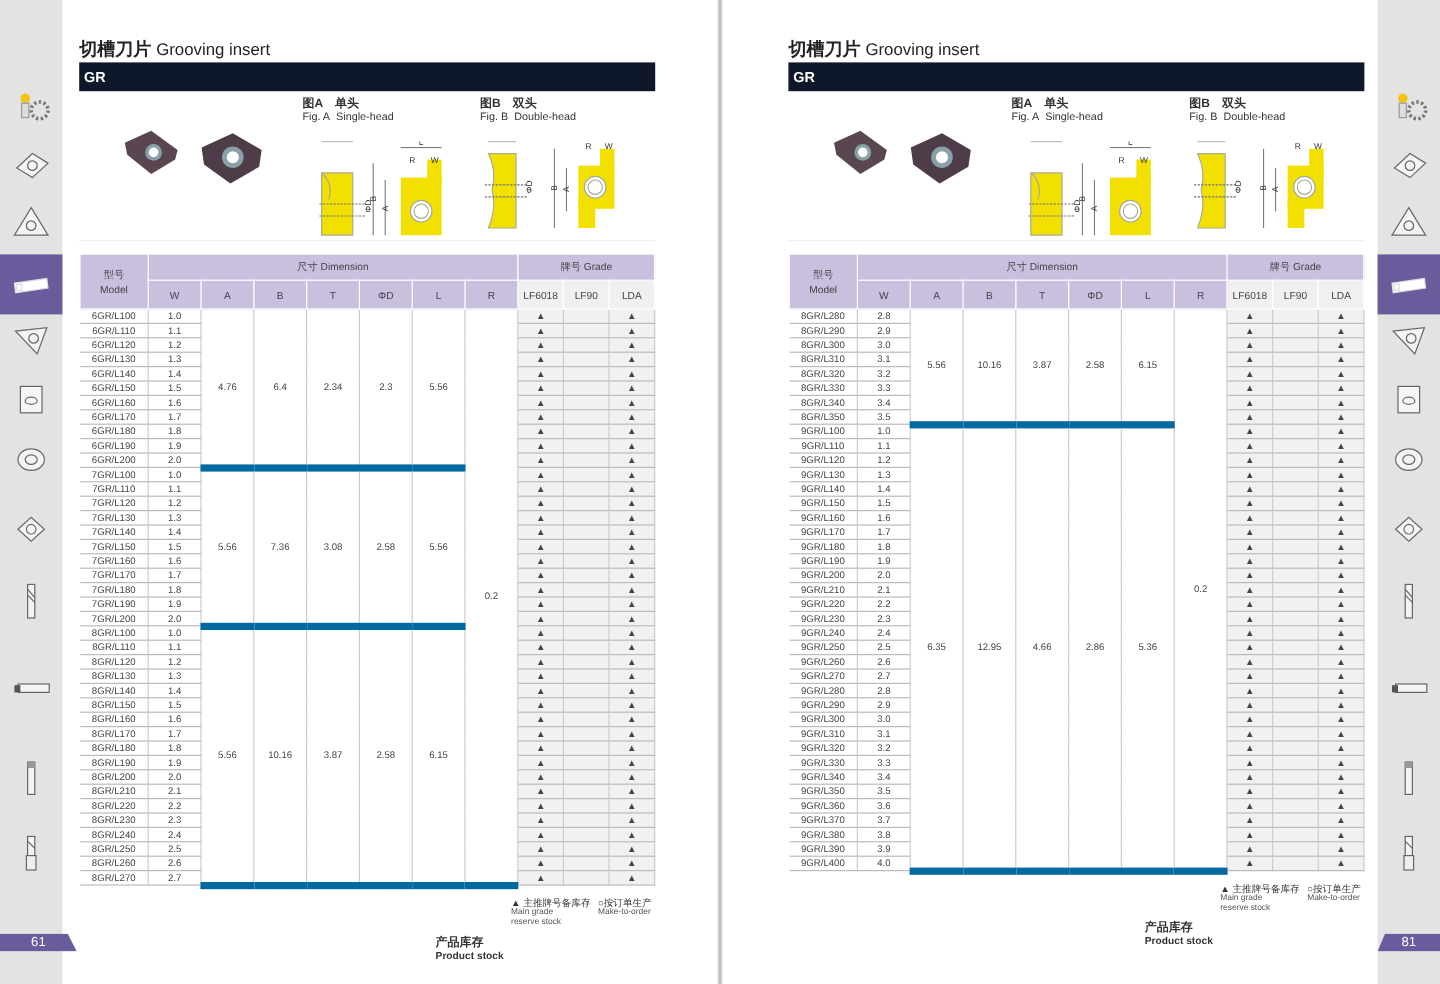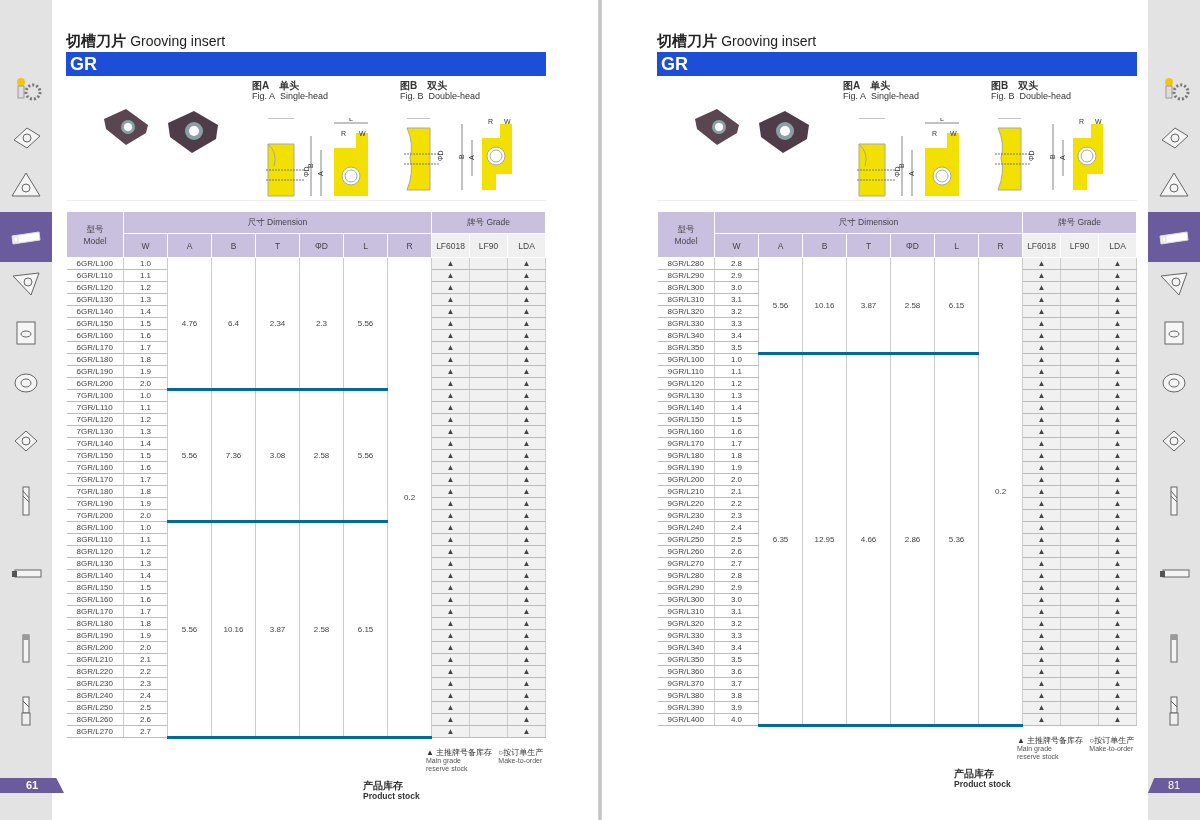--- a/index.html
+++ b/index.html
@@ -8,40 +8,40 @@
   .page { position: absolute; top: 0; height: 820px; width: 600px; }
   .page.left { left: 0; }
   .page.right { left: 600px; }
   .side-rail { position: absolute; top: 0; width: 52px; height: 820px; background: #e3e3e3; }
   .left .side-rail { left: 0; }
   .right .side-rail { right: 0; }
   .rail-icon { position: absolute; left: 0; width: 52px; height: 46px; display: flex; align-items: center; justify-content: center; }
   .rail-icon.active { background: #6a5b9c; }
   .rail-icon svg { width: 34px; height: 30px; }
   .page-num { position: absolute; top: 778px; height: 15px; background: #6a5b9c; color: #fff; font-size: 11px; line-height: 15px; text-align: center; }
-  .left .page-num { left: 0; width: 64px; clip-path: polygon(0 0, 88% 0, 100% 100%, 0 100%); font-weight: bold; }
+  .left .page-num { left: 0; width: 64px; clip-path: polygon(0 0, 88% 0, 100% 100%, 0 100%); }
   .right .page-num { right: 0; width: 52px; clip-path: polygon(12% 0, 100% 0, 100% 100%, 0 100%); }
   .content { position: absolute; top: 30px; width: 480px; }
   .left .content { left: 66px; }
   .right .content { left: 57px; }
   .title { font-size: 15px; font-weight: bold; color: #222; height: 22px; line-height: 22px; }
   .title .en { font-weight: normal; font-size: 14px; }
-  .banner { height: 24px; background: #1d4ed8; color: #fff; font-size: 18px; font-weight: bold; line-height: 24px; padding-left: 4px; }
+  .banner { height: 24px; background: #0f172a; color: #fff; font-size: 12px; font-weight: bold; line-height: 24px; padding-left: 4px; }
   .figure-box { height: 125px; position: relative; border-bottom: 1px solid #eee; }
   .products { position: absolute; left: 30px; top: 25px; width: 130px; height: 60px; }
   .fig-label { position: absolute; font-size: 9px; color: #333; line-height: 10px; }
   .fig-label b { font-size: 10px; }
   .fig-draw { position: absolute; }
   table.spec { position: absolute; top: 181px; width: 479px; border-collapse: collapse; font-size: 8px; color: #444; table-layout: fixed; }
   .spec th { background: #c9c0e0; font-weight: normal; color: #444; font-size: 8.5px; border: 1px solid #fff; }
   .spec th.group { height: 22px; }
   .spec th.sub { height: 24px; }
   .spec th.grade { background: #f0f0f0; }
   .spec td { height: 11.85px; line-height: 11px; text-align: center; border-bottom: 1px solid #bbb; border-right: 1px solid #ccc; padding: 0; }
-  .spec td.merged { border-bottom: 3px solid #0369a1; vertical-align: middle; }
+  .spec td.merged { border-bottom: 6px solid #0369a1; vertical-align: middle; }
   .spec td.g { background: #f1f1f1; }
   .spec td.mark { font-size: 8px; }
   .legend { position: absolute; font-size: 8px; color: #333; }
   .legend .lg-title { display: inline-block; vertical-align: top; font-weight: bold; font-size: 10px; line-height: 10px; margin-top: 32px; }
   .legend .lg-title small { display:block; font-size: 8.5px; }
   .legend .lg-item { display: inline-block; vertical-align: top; margin-left: 4px; line-height: 8px; }
   .legend .sub { font-size: 7px; color: #555; display: block; }
 </style>
 </head>
 <body>

